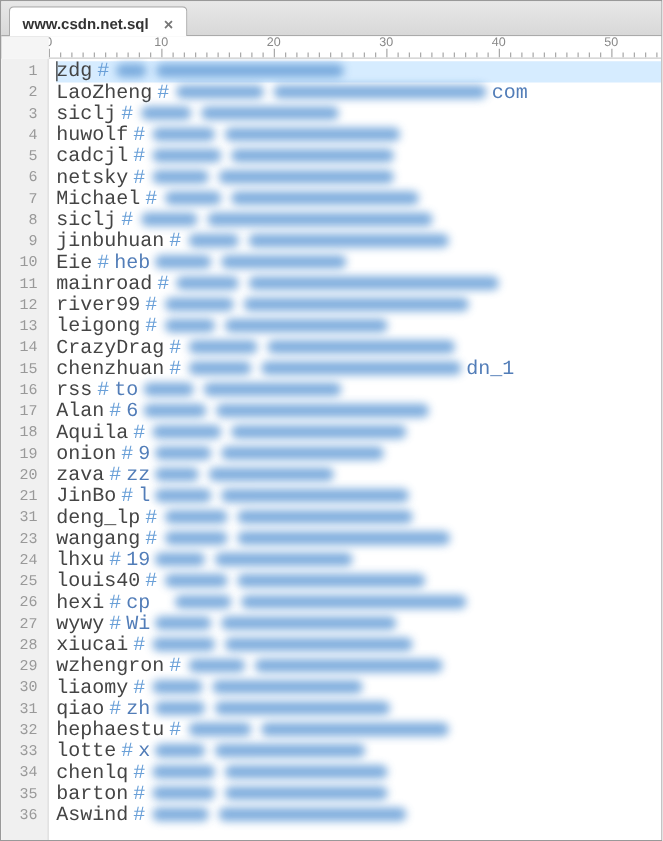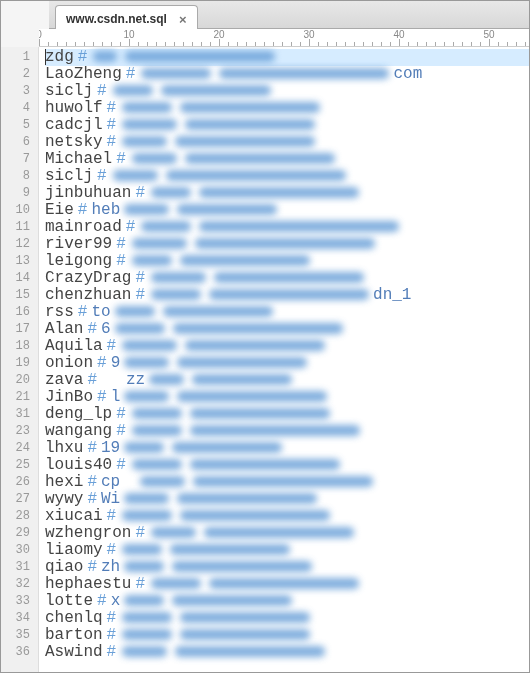--- a/index.html
+++ b/index.html
@@ -18,21 +18,20 @@
     display: flex;
     flex-direction: column;
   }
   .tabbar {
     height: 28px;
     background: linear-gradient(#e8e8e8, #d8d8d8);
     border-bottom: 1px solid #aaa;
     display: flex;
     align-items: flex-end;
     padding-left: 6px;
-    margin-left: 48px;
   }
   .tab {
     height: 24px;
     background: #fff;
     border: 1px solid #aaa;
     border-bottom: none;
     border-radius: 4px 4px 0 0;
     padding: 3px 8px 0 10px;
     font-family: Arial, sans-serif;
     font-size: 12px;
@@ -341,21 +340,21 @@
             <span class="blurred" style="width: 170px;"></span>
           </span></div>
         <div class="line"><span class="user">Aquila</span><span class="sep">#</span><span class="blurgroup">
             <span class="blurred" style="width: 55px;"></span>
             <span class="blurred" style="width: 140px;"></span>
           </span></div>
         <div class="line"><span class="user">onion</span><span class="sep">#</span><span class="trail" style="padding-left: 0px; padding-right: 2px;">9</span><span class="blurgroup">
             <span class="blurred" style="width: 45px;"></span>
             <span class="blurred" style="width: 130px;"></span>
           </span></div>
-        <div class="line"><span class="user">zava</span><span class="sep">#</span><span class="trail" style="padding-left: 0px; padding-right: 2px; margin-left: 25px;">zz</span><span class="blurgroup">
+        <div class="line"><span class="user">zava</span><span class="sep">#</span><span class="trail" style="padding-left: 0px; padding-right: 2px;">zz</span><span class="blurgroup">
             <span class="blurred" style="width: 35px;"></span>
             <span class="blurred" style="width: 100px;"></span>
           </span></div>
         <div class="line"><span class="user">JinBo</span><span class="sep">#</span><span class="trail" style="padding-left: 0px; padding-right: 2px;">l</span><span class="blurgroup">
             <span class="blurred" style="width: 45px;"></span>
             <span class="blurred" style="width: 150px;"></span>
           </span></div>
         <div class="line"><span class="user">deng_lp</span><span class="sep">#</span><span class="blurgroup">
             <span class="blurred" style="width: 50px;"></span>
             <span class="blurred" style="width: 140px;"></span>

